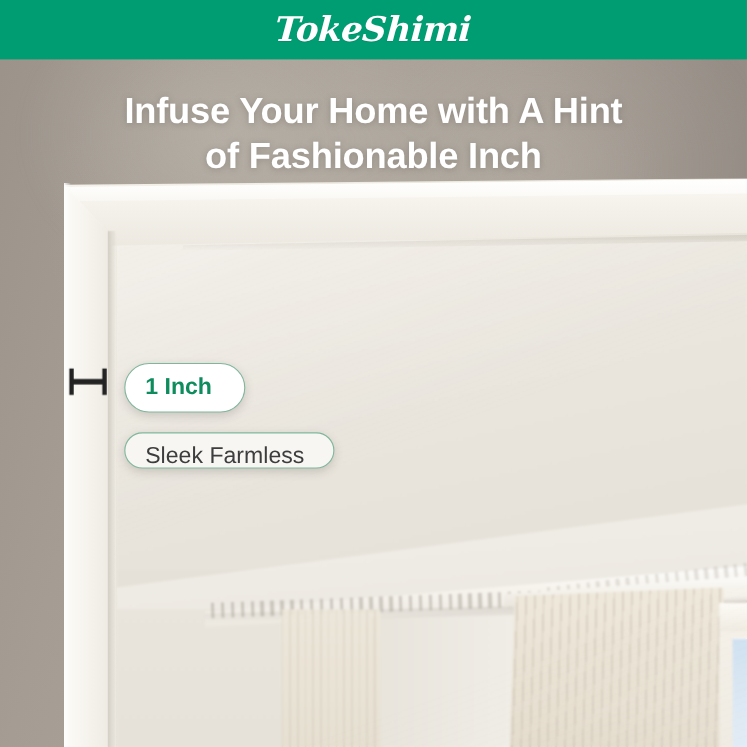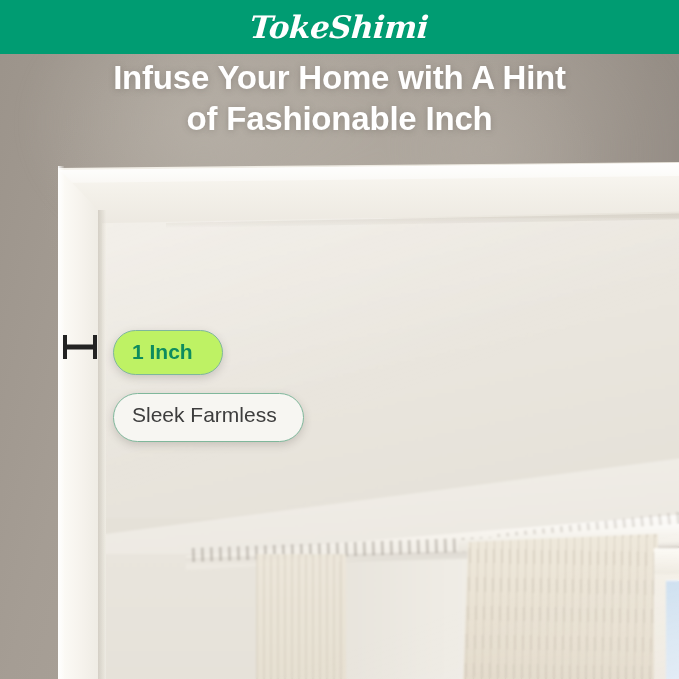--- a/index.html
+++ b/index.html
@@ -320,21 +320,21 @@
     letter-spacing: -0.5px;
     line-height: 1;
     transform: skewX(-4deg);
     text-shadow: 0 1px 0 rgba(0,0,0,0.07);
   }
 
   
   .headline {
     position: absolute;
     left: 0;
-    top: 57px;
+    top: 80px;
     width: 679px;
     z-index: 35;
     text-align: center;
     color: #ffffff;
     font-family: "Liberation Sans", sans-serif;
     font-weight: 700;
     font-size: 33px;
     line-height: 41px;
     letter-spacing: -0.2px;
     text-shadow: 0 1px 6px rgba(90,84,78,0.35);
@@ -352,39 +352,39 @@
     height: 26px;
     z-index: 30;
   }
 
   
   .pill {
     position: absolute;
     z-index: 32;
     display: inline-flex;
     align-items: center;
-    background: #bef264;
+    background: #ffffff;
     border: 1.6px solid #7fb79b;
     border-radius: 999px;
     font-family: "Liberation Sans", sans-serif;
     font-size: 21px;
     line-height: 1;
     color: #3b3b3b;
     box-shadow: 0 3px 9px rgba(80,74,68,0.22);
     white-space: nowrap;
   }
   .pill-1 {
     left: 113px;
     top: 330px;
     padding: 10px 22px 12px 18px;
   }
   .pill-2 {
     left: 113px;
     top: 393px;
-    padding: 10px 26px 16px 18px;
+    padding: 10px 26px 0 18px;
     background: #f7f6f2;
   }
   .pill-accent {
     color: #0e8c5e;
     font-weight: 700;
     margin-right: 7px;
   }
   .pill-text { color: #3d3d3d; }
 </style>
 </head>

